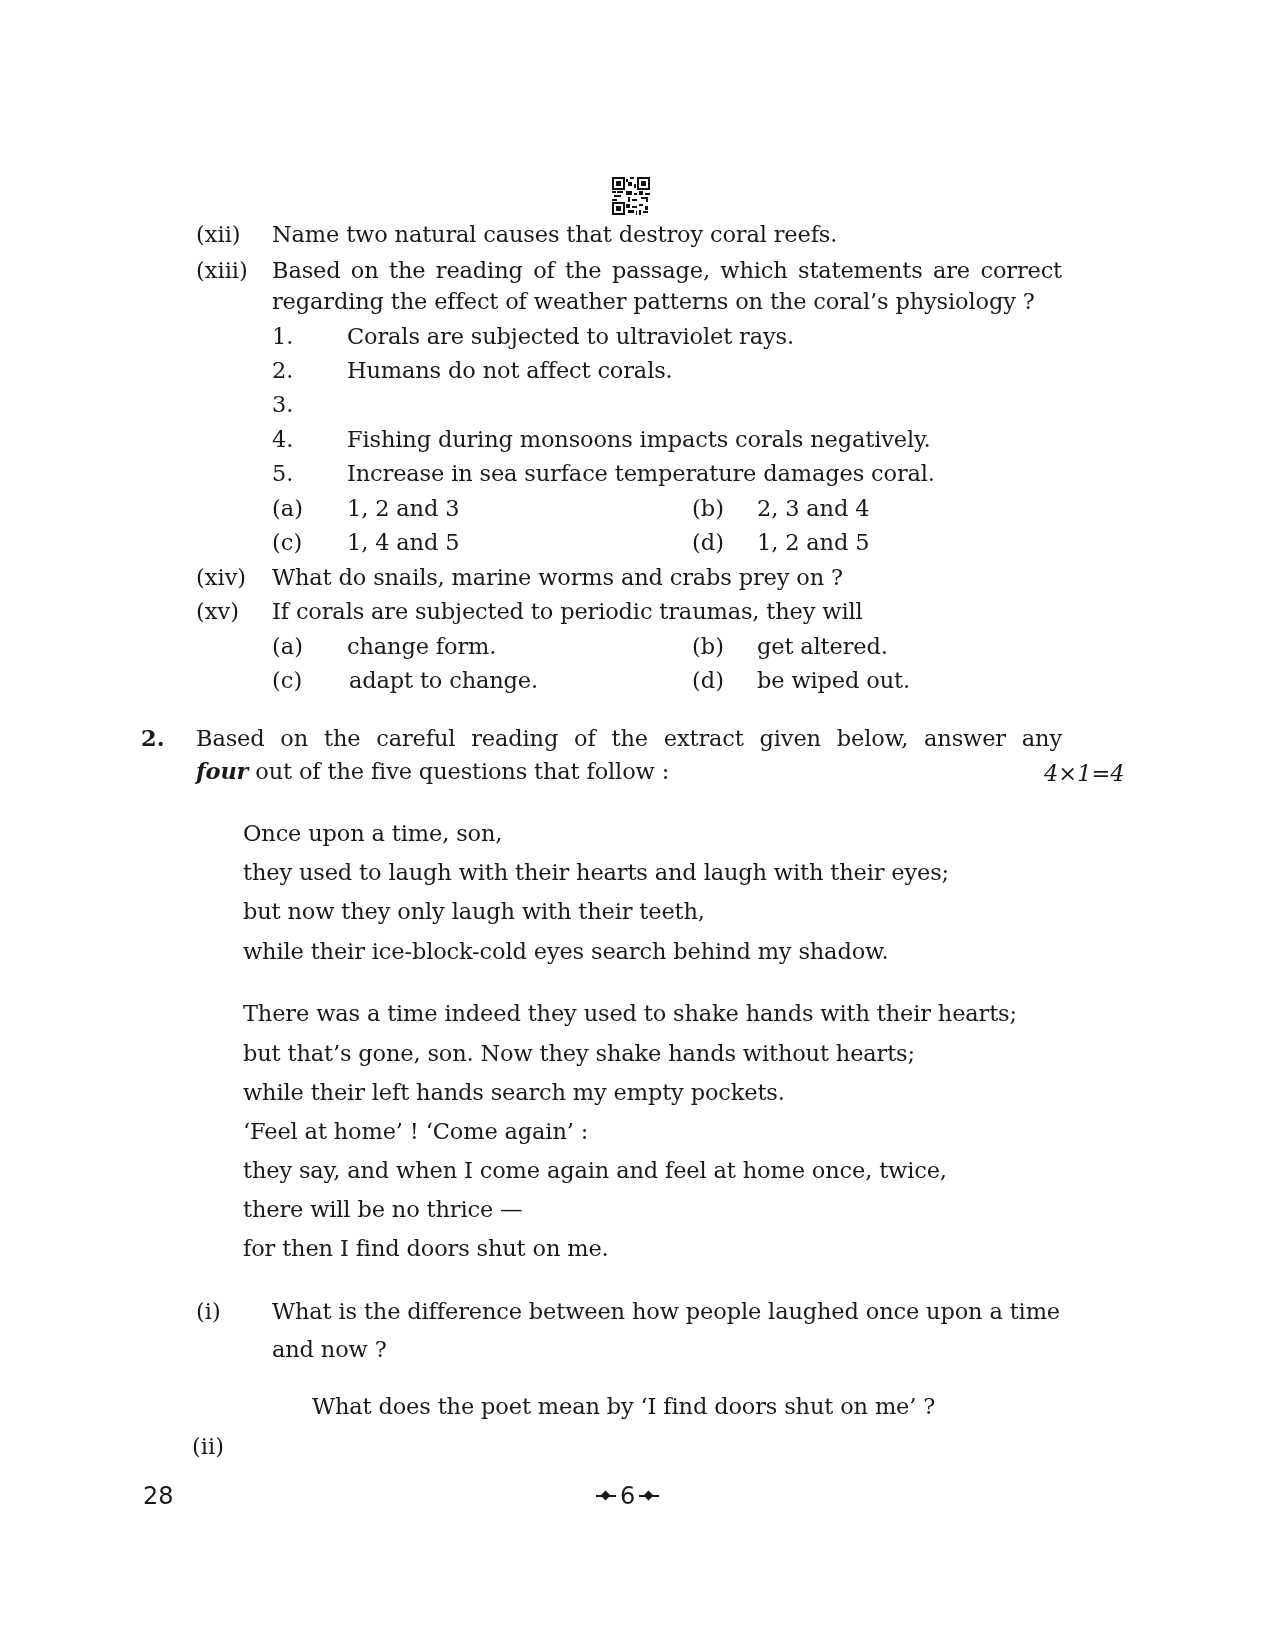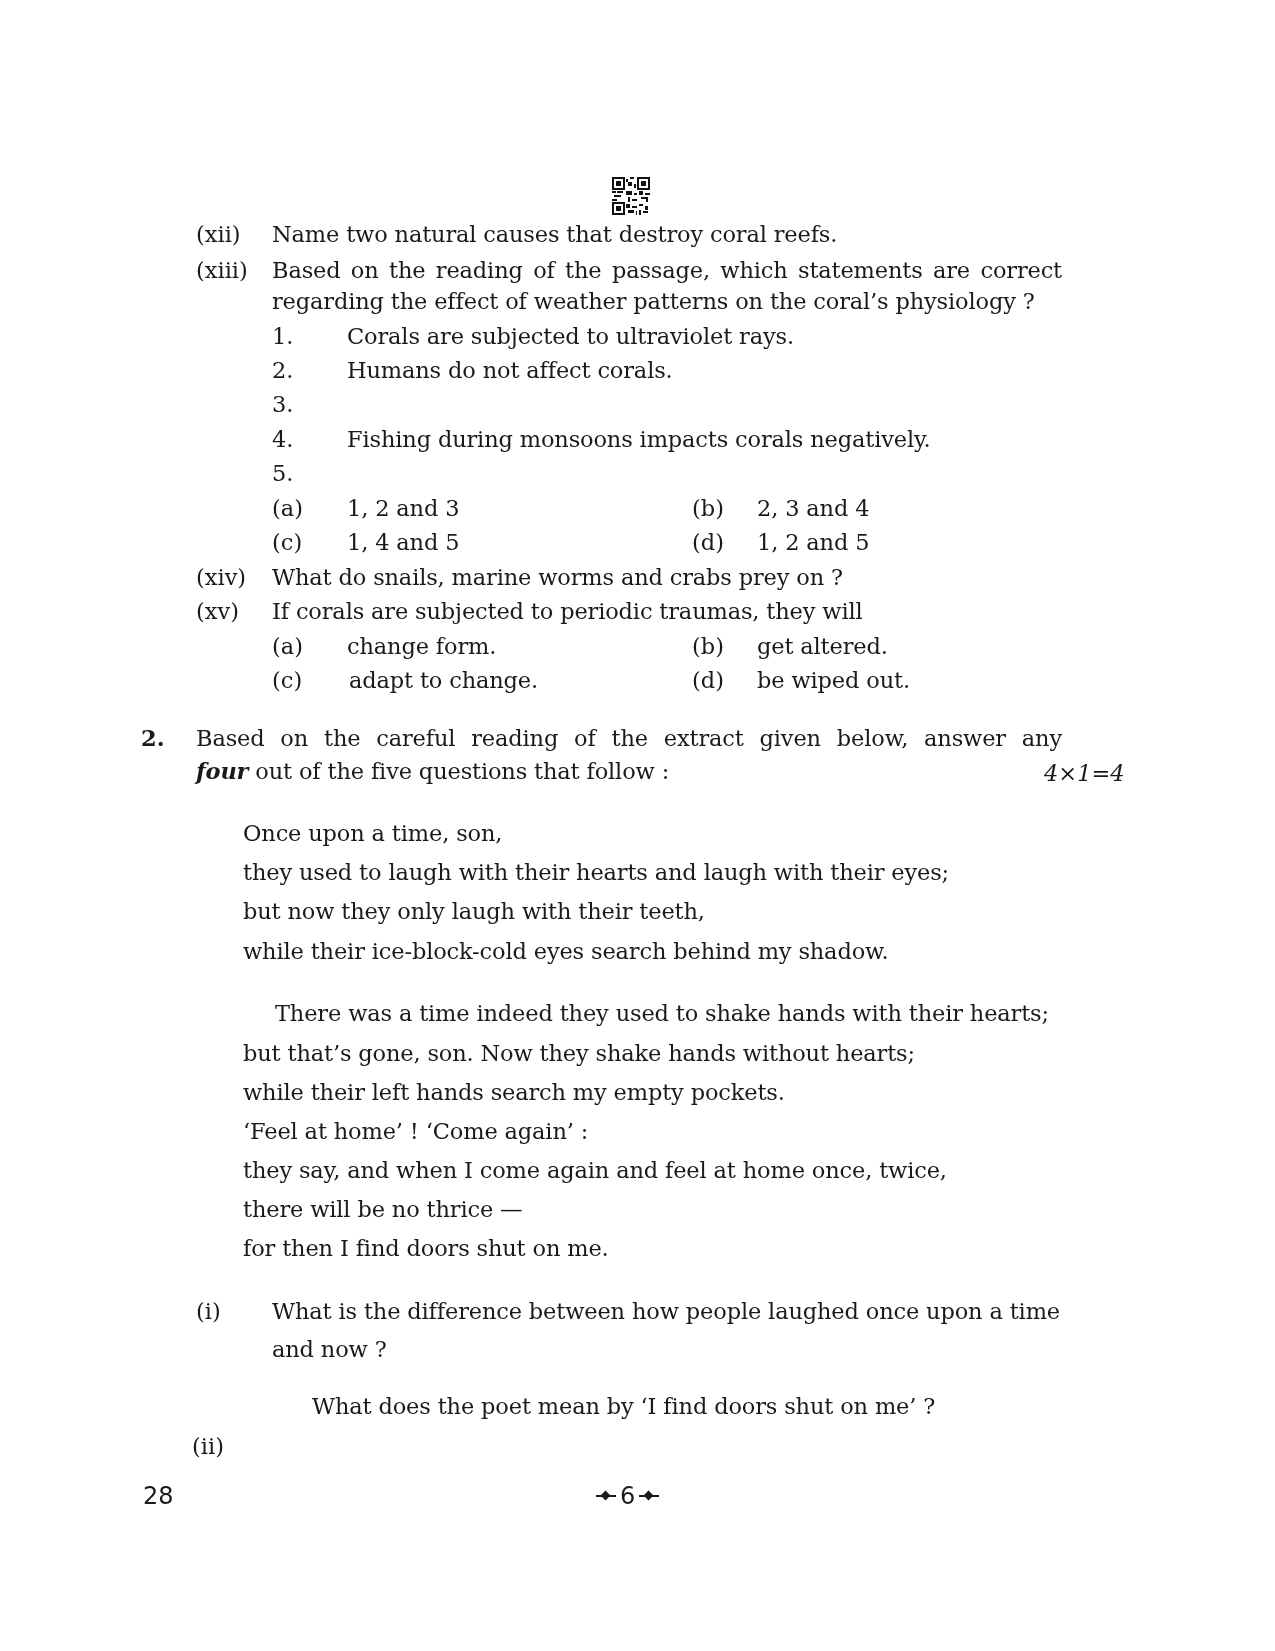--- a/index.html
+++ b/index.html
@@ -70,20 +70,21 @@
   <span class="t justify" style="left:272px; top:259px; width:790px;">Based on the reading of the passage, which statements are correct</span>
 
   <span class="num" style="left:272px; top:325px;">1.</span>
   <span class="t" style="left:347px; top:325px;">Corals are subjected to ultraviolet rays.</span>
   <span class="num" style="left:272px; top:359px;">2.</span>
   <span class="t" style="left:347px; top:359px;">Humans do not affect corals.</span>
   <span class="num" style="left:272px; top:393px;">3.</span>
   <span class="num" style="left:272px; top:428px;">4.</span>
   <span class="t" style="left:347px; top:428px;">Fishing during monsoons impacts corals negatively.</span>
   <span class="num" style="left:272px; top:462px;">5.</span>
+  <span class="t" style="left:347px; top:462px;">Increase in sea surface temperature damages coral.</span>
 
   <span class="num" style="left:272px; top:497px;">(a)</span>
   <span class="t" style="left:347px; top:497px;">1, 2 and 3</span>
   <span class="num" style="left:692px; top:497px;">(b)</span>
   <span class="t" style="left:757px; top:497px;">2, 3 and 4</span>
   <span class="num" style="left:272px; top:531px;">(c)</span>
   <span class="t" style="left:347px; top:531px;">1, 4 and 5</span>
   <span class="num" style="left:692px; top:531px;">(d)</span>
   <span class="t" style="left:757px; top:531px;">1, 2 and 5</span>
 
@@ -107,21 +108,21 @@
   <span class="marks" style="left:1044px; top:760px;">4×1=4</span>
 
   <div>
     <span class="t" style="left:243px; top:822px;">Once upon a time, son,</span>
     <span class="t" style="left:243px; top:861px;">they used to laugh with their hearts and laugh with their eyes;</span>
     <span class="t" style="left:243px; top:900px;">but now they only laugh with their teeth,</span>
     <span class="t" style="left:243px; top:940px;">while their ice-block-cold eyes search behind my shadow.</span>
   </div>
 
   <div>
-    <span class="t" style="left:243px; top:1002px;margin-left:32px;">There was a time indeed they used to shake hands with their hearts;</span>
+    <span class="t" style="left:243px; top:1002px;">There was a time indeed they used to shake hands with their hearts;</span>
     <span class="t" style="left:243px; top:1042px;">but that’s gone, son. Now they shake hands without hearts;</span>
     <span class="t" style="left:243px; top:1081px;">while their left hands search my empty pockets.</span>
     <span class="t" style="left:243px; top:1120px;">‘Feel at home’ ! ‘Come again’ :</span>
     <span class="t" style="left:243px; top:1159px;">they say, and when I come again and feel at home once, twice,</span>
     <span class="t" style="left:243px; top:1198px;">there will be no thrice —</span>
     <span class="t" style="left:243px; top:1237px;">for then I find doors shut on me.</span>
   </div>
 
   <span class="num" style="left:196px; top:1300px;">(i)</span>
   <span class="t" style="left:272px; top:1300px;">What is the difference between how people laughed once upon a time</span>

